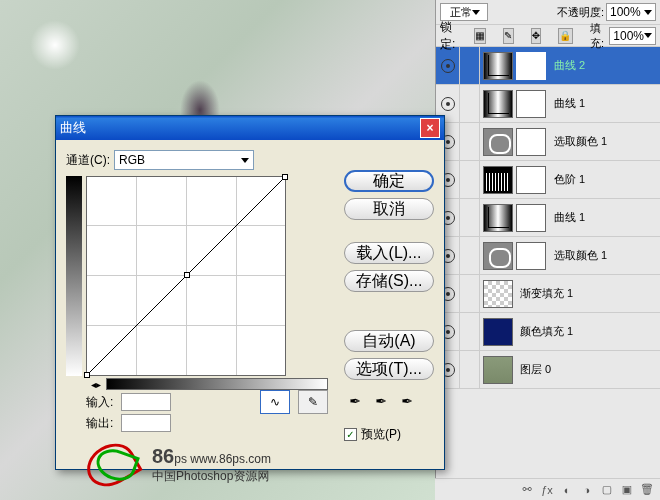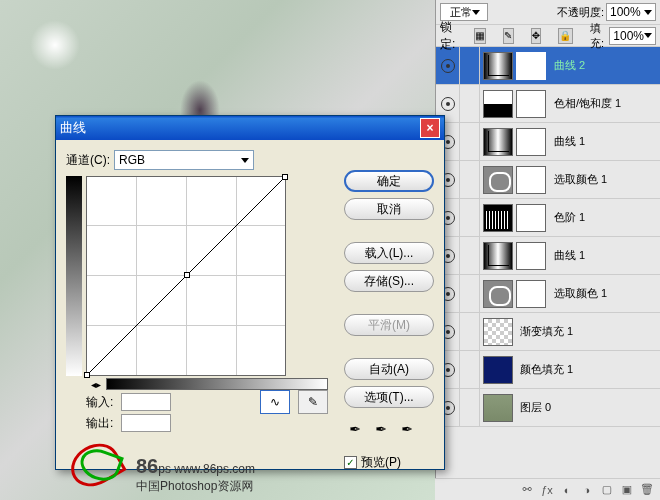--- a/index.html
+++ b/index.html
@@ -54,29 +54,29 @@
 .curve-line{position:absolute;left:0;bottom:0;width:200px;height:200px}
 .curve-pt{position:absolute;width:6px;height:6px;border:1px solid #000;background:#fff}
 .hgrad-row{display:flex;align-items:center;margin-top:2px;margin-left:20px}
 .hgrad-arr{width:20px;height:12px;display:flex;align-items:center;justify-content:center;font-size:10px}
 .hgrad{flex:1;height:12px;background:linear-gradient(to right,#000,#fff);border:1px solid #666}
 .io-row{display:flex;align-items:center;gap:8px;margin-left:20px}
 .io-inp{width:50px;height:18px;border:1px solid #999;background:#fff}
 .tbtn{width:30px;height:24px;border:1px solid #999;background:#f0f0f0;display:flex;align-items:center;justify-content:center}
 .tbtn.act{background:#fff;border-color:#316ac5}
 .dright{width:90px;display:flex;flex-direction:column;gap:6px;padding-top:20px}
-.dbtn{height:22px;border:1px solid #999;background:linear-gradient(#fff,#e0e0e0);border-radius:11px;display:flex;align-items:center;justify-content:center;font-size:12px}
+.dbtn{height:22px;border:1px solid #999;background:linear-gradient(#fff,#e0e0e0);border-radius:11px;display:flex;align-items:center;justify-content:center;font-size:16px}
 .dbtn.def{border:2px solid #316ac5}
 .dbtn.dis{color:#999}
 .dright-sp{height:10px}
 .eyedrop{display:flex;gap:4px;margin-top:4px}
 .edr{width:22px;height:22px;display:flex;align-items:center;justify-content:center;font-size:14px}
 .chk-row{display:flex;align-items:center;gap:4px;margin-top:8px}
 .chk{width:13px;height:13px;border:1px solid #666;background:#fff;display:flex;align-items:center;justify-content:center;font-size:10px;color:#060}
-.watermark{position:absolute;left:70px;bottom:5px;display:flex;align-items:flex-end;gap:6px}
+.watermark{position:absolute;left:86px;bottom:5px;display:flex;gap:6px}
 .wm-logo{width:60px;height:50px;position:relative}
 .wm-swirl{position:absolute;width:50px;height:40px;border:3px solid #c00;border-radius:50% 50% 0 50%;transform:rotate(-30deg)}
 .wm-swirl2{position:absolute;left:10px;top:5px;width:40px;height:30px;border:3px solid #0a0;border-radius:50% 0 50% 50%;transform:rotate(20deg)}
 .wm-text{display:flex;flex-direction:column;font-size:11px;color:#333}
 .wm-big{font-size:20px;font-weight:bold;color:#444}
 .top-wm{position:absolute;right:4px;top:2px;font-size:10px;color:#999}
 .top-wm2{position:absolute;right:120px;top:3px;font-size:11px;color:#bbb}
 </style>
 </head>
 <body>
@@ -122,29 +122,20 @@
         <div class="link"></div>
         <div class="thumb curves"></div>
         <div class="mask"></div>
         <span class="lname">曲线 2</span>
       </div>
       <div class="layer">
         <div class="vis">
           <div class="eye"></div>
         </div>
         <div class="link"></div>
-        <div class="thumb grad"></div>
-        <div class="mask"></div>
-        <span class="lname">色相/饱和度 1</span>
-      </div>
-      <div class="layer">
-        <div class="vis">
-          <div class="eye"></div>
-        </div>
-        <div class="link"></div>
         <div class="thumb curves"></div>
         <div class="mask"></div>
         <span class="lname">曲线 1</span>
       </div>
       <div class="layer">
         <div class="vis">
           <div class="eye"></div>
         </div>
         <div class="link"></div>
         <div class="thumb sel-col"></div>
@@ -256,21 +247,20 @@
         <input class="io-inp" style="">
       </div>
     </div>
     <div class="dright">
       <div class="dbtn def">确定</div>
       <div class="dbtn">取消</div>
       <div class="dright-sp"></div>
       <div class="dbtn">载入(L)...</div>
       <div class="dbtn">存储(S)...</div>
       <div class="dright-sp"></div>
-      <div class="dbtn dis">平滑(M)</div>
       <div class="dright-sp"></div>
       <div class="dbtn">自动(A)</div>
       <div class="dbtn">选项(T)...</div>
       <div class="eyedrop">
         <div class="edr">✒</div>
         <div class="edr">✒</div>
         <div class="edr">✒</div>
       </div>
       <div class="chk-row">
         <div class="chk">✓</div>

